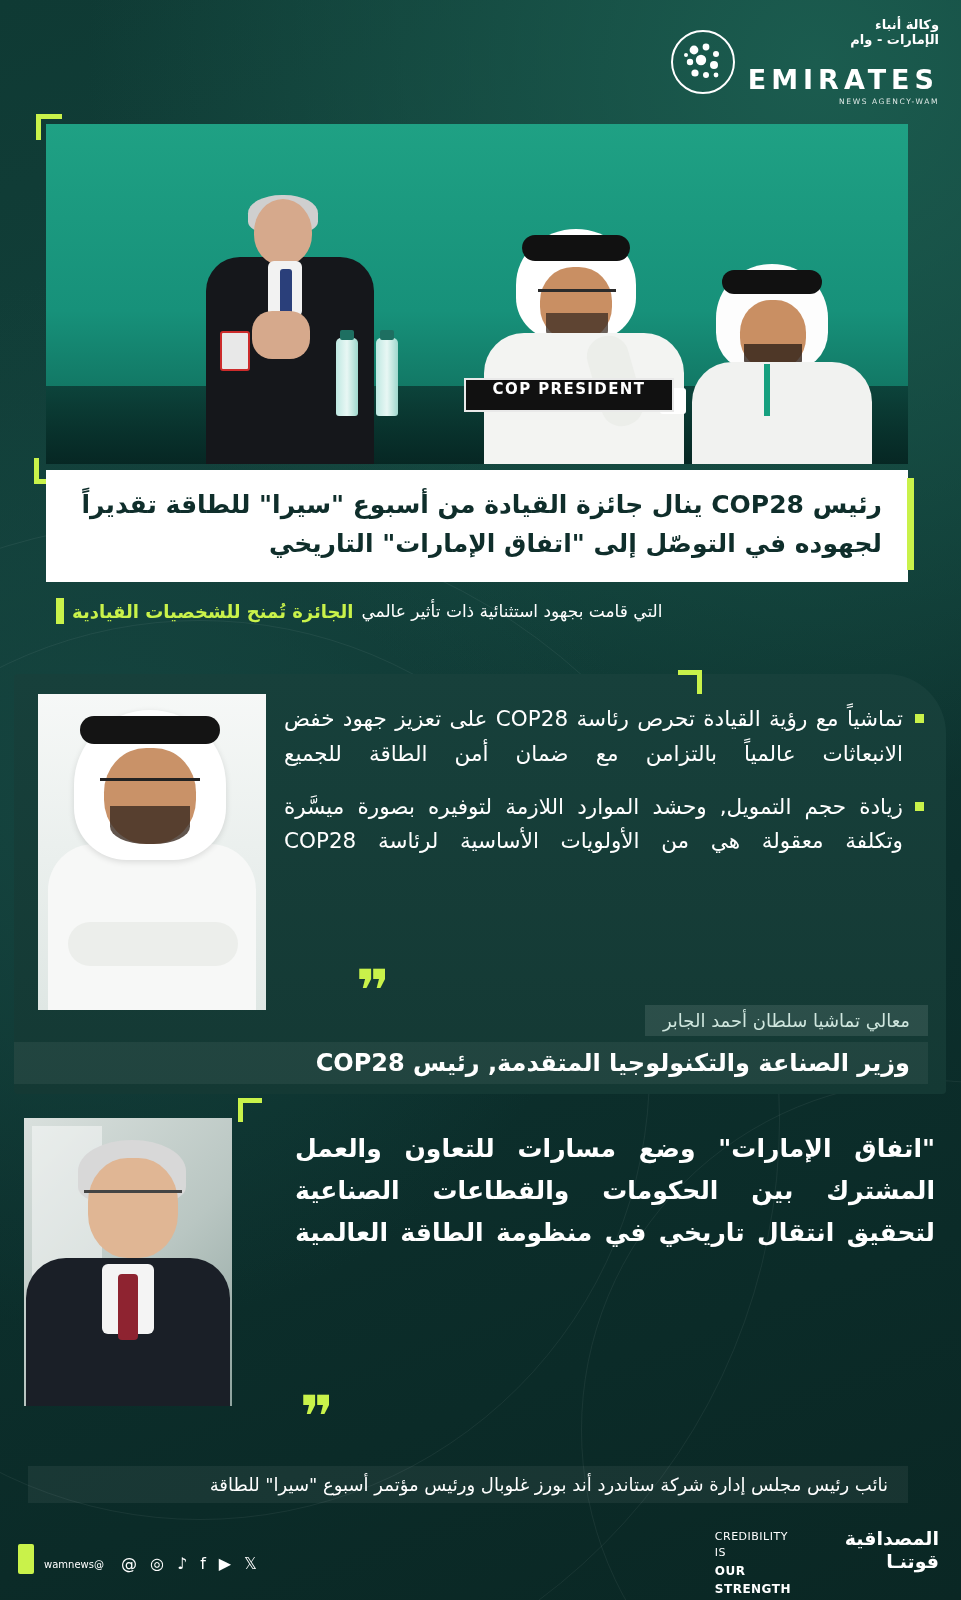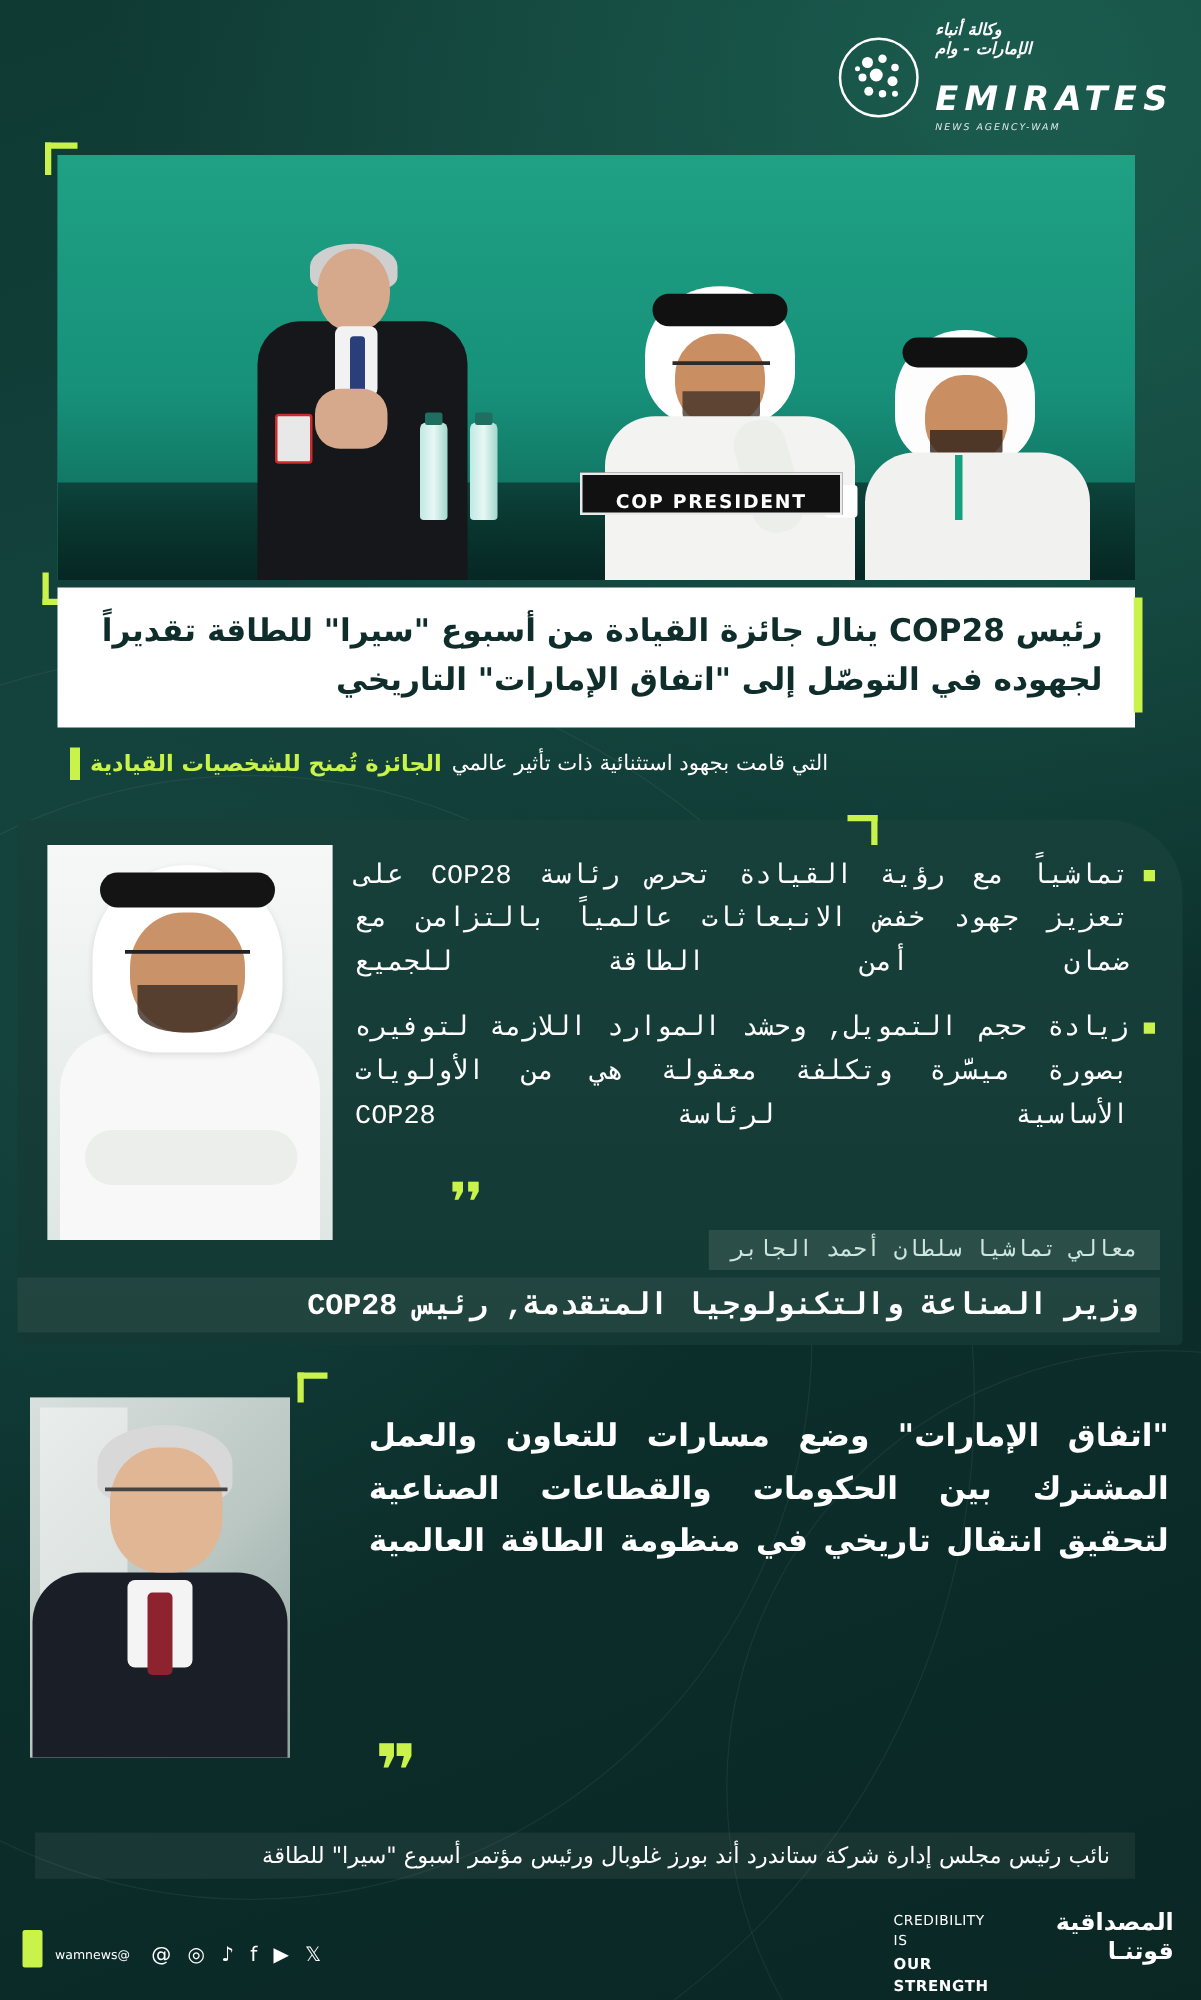--- a/index.html
+++ b/index.html
@@ -30,21 +30,21 @@
   .arc.a3 { width: 700px; height: 700px; right: -320px; top: 1080px; }
 
   
   .header {
     position: absolute; top: 0; left: 0; right: 0; height: 104px;
   }
   .logo-wrap {
     position: absolute; right: 22px; top: 18px;
     display: flex; align-items: center; gap: 12px;
   }
-  .logo-text { text-align: left; color: #ffffff; line-height: 1.15; font-style: italic; }
+  .logo-text { text-align: right; color: #ffffff; line-height: 1.15; }
   .logo-ar { font-size: 13px; letter-spacing: 1px; font-weight: bold; }
   .logo-ar2 { font-size: 13px; letter-spacing: 2px; font-weight: bold; }
   .logo-en { font-size: 27px; letter-spacing: 5px; font-weight: bold; margin-top: 16px; }
   .logo-sub { font-size: 7.5px; letter-spacing: 1.6px; margin-top: 3px; color: #dfe9e6; }
   .logo-mark { width: 66px; height: 66px; }
 
   
   .hero {
     position: absolute; left: 42px; top: 118px; width: 878px; height: 478px;
   }
@@ -83,21 +83,21 @@
   .p-mid .face { position: absolute; left: 64px; top: 38px; width: 72px; height: 74px; background: #c98f63; border-radius: 46%; }
   .p-mid .glasses { position: absolute; left: 62px; top: 60px; width: 78px; height: 14px; border-top: 3px solid #2b2b2b; }
   .p-mid .beard { position: absolute; left: 70px; top: 84px; width: 62px; height: 30px; background: #3a2b22; border-radius: 0 0 40% 40%; opacity: .75; }
   .p-mid .kandura { position: absolute; left: 8px; top: 104px; width: 200px; height: 132px; background: #f3f4f2; border-radius: 40px 40px 0 0; }
   .p-mid .arm { position: absolute; left: 118px; top: 106px; width: 42px; height: 92px; background: #eceeea; border-radius: 20px; transform: rotate(-16deg); }
   .p-mid .gavel-h { position: absolute; left: 108px; top: 56px; width: 16px; height: 78px; background: #3a2a1c; border-radius: 4px; transform: rotate(14deg); }
   .p-mid .gavel-t { position: absolute; left: 78px; top: 24px; width: 56px; height: 26px; background: #2a1c11; border-radius: 8px; transform: rotate(14deg); }
   .nameplate {
     position: absolute; left: 418px; bottom: 52px; width: 210px; height: 34px;
     background: #111; border: 2px solid #e9e9e9; display: flex;
-    align-items: flex-end; justify-content: center;
+    align-items: flex-start; justify-content: center;
   }
   .nameplate span { color: #fff; font-size: 15px; letter-spacing: 1.4px; font-weight: bold; }
 
   .p-right { left: 640px; width: 190px; height: 200px; }
   .p-right .ghutra { position: absolute; left: 30px; top: 0; width: 112px; height: 108px; background: #fdfdfd; border-radius: 52% 52% 38% 38%; }
   .p-right .agal { position: absolute; left: 36px; top: 6px; width: 100px; height: 24px; background: #111; border-radius: 13px; }
   .p-right .face { position: absolute; left: 54px; top: 36px; width: 66px; height: 70px; background: #c98f63; border-radius: 46%; }
   .p-right .beard { position: absolute; left: 58px; top: 80px; width: 58px; height: 28px; background: #2f2018; border-radius: 0 0 40% 40%; opacity: .8; }
   .p-right .kandura { position: absolute; left: 6px; top: 98px; width: 180px; height: 104px; background: #f1f2f0; border-radius: 40px 40px 0 0; }
   .p-right .lanyard { position: absolute; left: 78px; top: 100px; width: 6px; height: 52px; background: #17a07f; }
@@ -125,24 +125,23 @@
   .subline {
     position: absolute; left: 4px; top: 474px; width: 862px; height: 38px;
     display: flex; align-items: center; justify-content: flex-end; gap: 8px;
   }
   .subline .tick { width: 8px; height: 26px; background: #c9f24a; margin-left: 10px; }
   .subline .hl { color: #c9f24a; font-size: 18px; font-weight: bold; }
   .subline .rest { color: #ffffff; font-size: 17px; }
 
   
   .card1 {
-    position: absolute; left: 14px; top: 656px; width: 932px; height: 420px;
+    position: absolute; left: 14px; top: 674px; width: 932px; height: 420px;
     background: linear-gradient(180deg, #17403b 0%, #143934 100%);
     border-radius: 4px 60px 4px 4px;
-    font-family: Liberation Mono, monospace;
   }
   .card1 .corner-tl2 {
     position: absolute; right: 244px; top: -4px; width: 24px; height: 24px;
     border-right: 5px solid #c9f24a; border-top: 5px solid #c9f24a;
   }
   .portrait1 {
     position: absolute; left: 24px; top: 20px; width: 228px; height: 316px;
     overflow: hidden; background: #e9eeec;
   }
   .portrait1 .bg { position: absolute; inset: 0; background: linear-gradient(180deg,#f6f8f7,#dfe7e4); }

